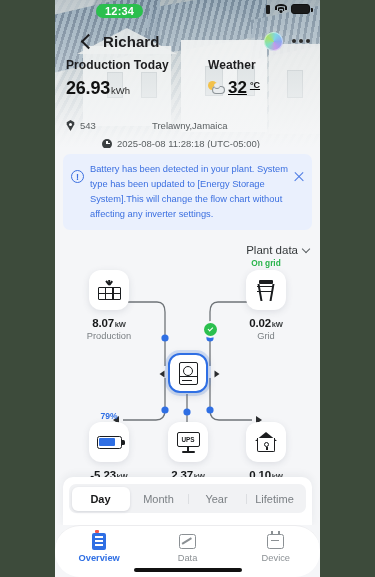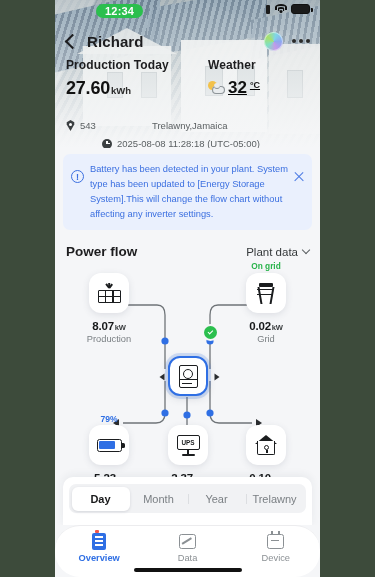--- a/index.html
+++ b/index.html
@@ -58,38 +58,38 @@
   .sb-dot{width:4px;height:9px;background:#1b1b1b;border-radius:1px;}
   .wifi{width:13px;height:10px;position:relative;}
   .wifi i{position:absolute;border:2px solid #111;border-bottom:none;border-radius:50% 50% 0 0;left:50%;transform:translateX(-50%);}
   .wifi i:nth-child(1){width:12px;height:6px;top:0;}
   .wifi i:nth-child(2){width:7px;height:4px;top:3px;}
   .wifi i:nth-child(3){width:3px;height:3px;top:6px;background:#111;border:none;border-radius:50%;}
   .batt{width:19px;height:10px;border:1.4px solid #111;border-radius:3px;position:relative;background:#1b1b1b;}
   .batt::after{content:"";position:absolute;right:-4px;top:2.5px;width:2px;height:4px;background:#111;border-radius:0 1px 1px 0;}
 
   
-  .navrow{position:absolute;top:26px;left:0;right:0;height:30px;z-index:6;display:flex;align-items:center;padding:0 10px;}
+  .navrow{position:absolute;top:26px;left:16px;right:0;height:30px;z-index:6;display:flex;align-items:center;padding:0 10px;}
   .backchev{width:11px;height:11px;border-left:2.4px solid #1d1d1f;border-bottom:2.4px solid #1d1d1f;transform:rotate(45deg);margin-left:2px;}
   .nav-title{margin-left:9px;font-size:15px;font-weight:600;color:#1d1d1f;letter-spacing:.1px;}
   .nav-right{margin-left:auto;display:flex;align-items:center;gap:9px;}
   .globe{width:19px;height:19px;border-radius:50%;
     background:conic-gradient(from 20deg,#7fd7e8,#8fa7f0,#c59ae8,#7fe0c4,#a8e06a,#7fd7e8);
     box-shadow:0 0 0 1px rgba(255,255,255,.5) inset;}
   .dots3{display:flex;gap:3px;}
   .dots3 span{width:4px;height:4px;border-radius:50%;background:#2a2a2a;}
 
   
   .heroinfo{position:absolute;left:0;right:0;top:58px;z-index:5;padding:0 11px;}
   .hrow{display:flex;}
   .hcol-l{width:142px;}
   .hlabel{font-size:12px;font-weight:700;color:#1d1d1f;letter-spacing:.1px;}
   .hval{margin-top:6px;display:flex;align-items:baseline;}
   .hval b{font-size:18px;font-weight:700;color:#111;letter-spacing:-.2px;}
-  .hval s{font-size:9.5px;font-weight:700;color:#2b2b2b;text-decoration:none;margin-left:1px;}
+  .hval s{font-size:9.5px;font-weight:400;color:#2b2b2b;text-decoration:none;margin-left:1px;}
   .wxrow{margin-top:6px;display:flex;align-items:center;gap:3px;text-decoration:underline;}
   .wxicon{width:17px;height:14px;position:relative;flex:none;}
   .wxicon .sun{position:absolute;left:0;top:0;width:9px;height:9px;border-radius:50%;background:#f2c14b;}
   .wxicon .cld{position:absolute;right:0;bottom:1px;width:13px;height:8px;border-radius:6px;background:#e9ecee;box-shadow:0 0 0 1.1px #8e9599 inset;}
   .wxicon .cld::before{content:"";position:absolute;left:2px;top:-3px;width:6px;height:6px;border-radius:50%;background:#e9ecee;box-shadow:0 -1px 0 0 #8e9599 inset;}
   .wxtemp{font-size:17px;font-weight:700;color:#111;}
   .wxdeg{font-size:9px;font-weight:700;color:#111;align-self:flex-start;margin-top:2px;}
   .metarow{display:flex;align-items:center;margin-top:21px;font-size:9.5px;color:#5c6163;}
   .pin{width:9px;height:11px;margin-right:5px;flex:none;position:relative;}
   .pin::before{content:"";position:absolute;inset:0;background:#3b3f41;
@@ -244,21 +244,21 @@
               <span></span>
             </div>
         </div>
       </div>
 
       <div class="heroinfo">
         <div class="hrow">
           <div class="hcol-l">
             <div class="hlabel">Production Today</div>
             <div class="hval">
-              <b>27.60</b>
+              <b>26.93</b>
               <s>kWh</s>
             </div>
           </div>
           <div>
             <div class="hlabel">Weather</div>
             <div class="wxrow">
               <div class="wxicon">
                 <div class="sun"></div>
                   <div class="cld"></div>
               </div>
@@ -282,21 +282,20 @@
 
     <div class="body">
 
       <div class="banner">
         <div class="bi">!</div>
         <div class="btext">Battery has been detected in your plant. System type has been updated to [Energy Storage System].This will change the flow chart without affecting any inverter settings.</div>
         <div class="bclose"></div>
       </div>
 
       <div class="sechead">
-        <div class="sectitle">Power flow</div>
         <div class="plantdata">
           <span>Plant data</span>
           <span class="chev"></span>
         </div>
       </div>
 
       <div class="flow">
         <svg viewBox="0 0 253 250" preserveAspectRatio="none">
           <g fill="none" stroke="#6f7478" stroke-width="1.3">
             <path d="M62,42 H96 Q104,42 104,52 V106"></path>
@@ -396,21 +395,21 @@
           <div class="nval"><span>0.10</span><s>kW</s></div>
           <div class="nlab">Load</div>
         </div>
       </div>
 
       <div class="tabwrap">
         <div class="tabs">
           <div class="tab on">Day</div>
           <div class="tab">Month</div>
           <div class="tab">Year</div>
-          <div class="tab">Trelawny</div>
+          <div class="tab">Lifetime</div>
         </div>
       </div>
     </div>
 
     <div class="tabbar">
       <div class="tb on">
         <div class="ic">
             <div class="ic-overview"></div>
           </div>
         <div class="lb">Overview</div>

